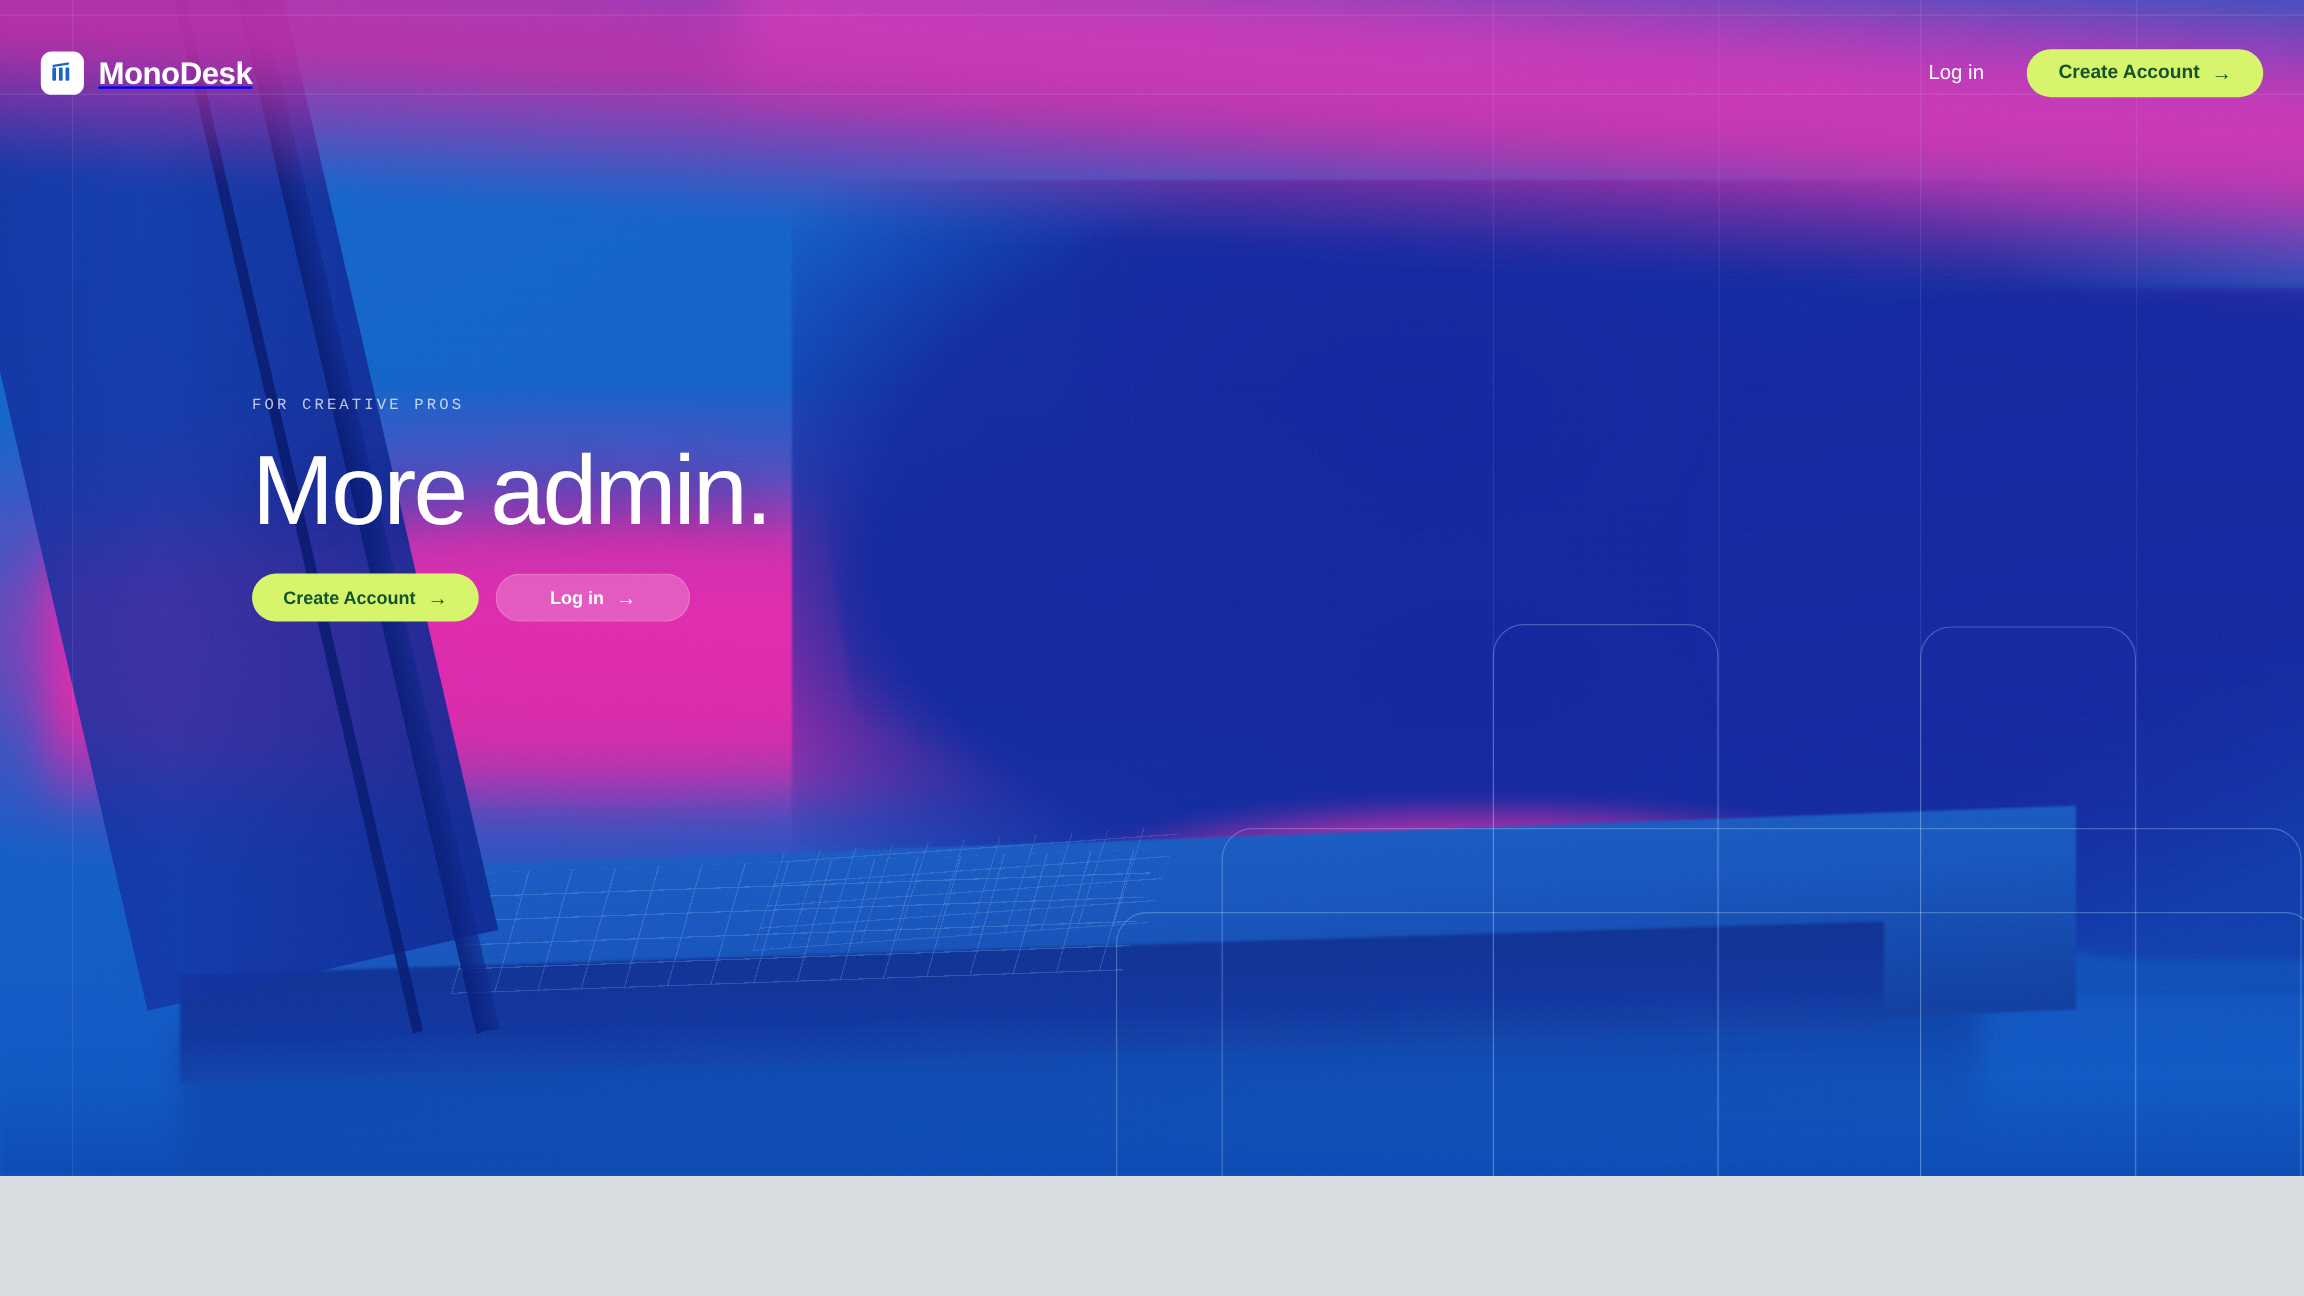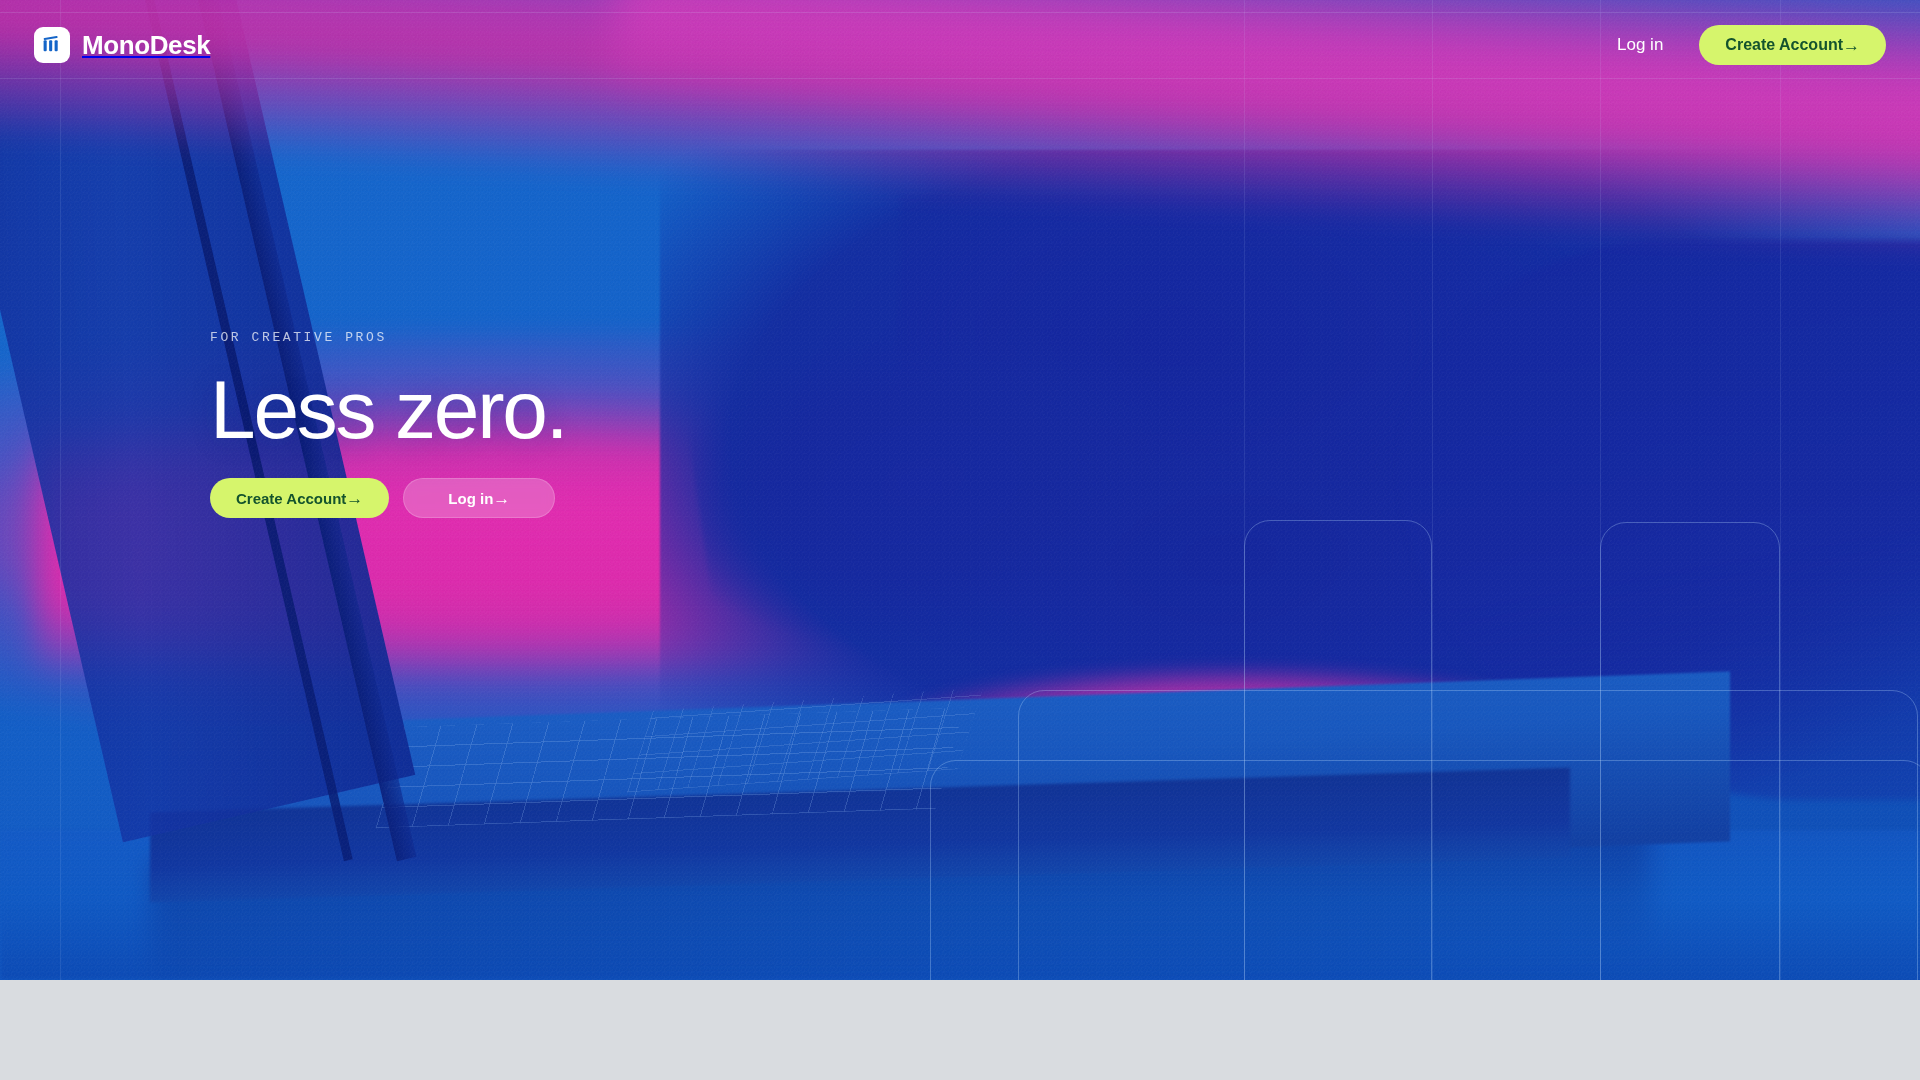--- a/index.html
+++ b/index.html
@@ -189,21 +189,21 @@
   
   .hairline { position:absolute; left:0; width:1920px; height:1px; background:rgba(210,230,255,.13); }
   .hl-a { top:12px; }
   .hl-b { top:78px; }
 
   
   .vline { position:absolute; top:0; width:1px; height:980px; background:rgba(205,228,255,.10); }
 
   
   .header {
-    position:absolute; left:0; top:0; width:1920px; height:90px;
+    position:absolute; left:0; top:16px; width:1920px; height:90px;
     display:flex; align-items:center;
     padding:2px 34px;
     z-index:40;
   }
   .brand { display:flex; align-items:center; gap:12px; }
   .brand-mark {
     width:36px; height:36px; border-radius:9px; background:#ffffff;
     display:flex; align-items:center; justify-content:center;
     flex:none;
   }
@@ -211,21 +211,21 @@
     color:#ffffff; font-size:26px; font-weight:700; letter-spacing:-.4px;
     white-space:nowrap;
   }
   .nav-right {
     margin-left:auto; display:flex; align-items:center; gap:36px;
   }
   .nav-login {
     color:#ffffff; font-size:17px; text-decoration:none; white-space:nowrap;
   }
   .btn {
-    display:inline-flex; align-items:center; justify-content:flex-start; 
+    display:inline-flex; align-items:center; justify-content:flex-start; gap:10px;
     border:none; cursor:pointer; white-space:nowrap;
     font-family:"Liberation Sans", sans-serif;
   }
   .btn-lime {
     background:#d6f56c; color:#14532d;
     font-size:16px; font-weight:600;
     border-radius:999px;
   }
   .header .btn-lime { height:40px; padding:0 26px; }
   .arrow { font-size:17px; line-height:1; display:inline-block; }
@@ -340,21 +340,21 @@
         <span>Create Account</span>
         <span class="arrow">→</span>
       </button>
     </nav>
   </header>
 
   <div class="hero-content">
     <div class="eyebrow">FOR CREATIVE PROS</div>
 
     <h1 class="headline">
-      <span class="l1">Less zero.</span>
+      <span class="l1">More admin.</span>
     </h1>
 
 
     <div class="cta-row">
       <button class="btn btn-lime">
         <span>Create Account</span>
         <span class="arrow">→</span>
       </button>
       <button class="btn btn-glass">
         <span>Log in</span>

